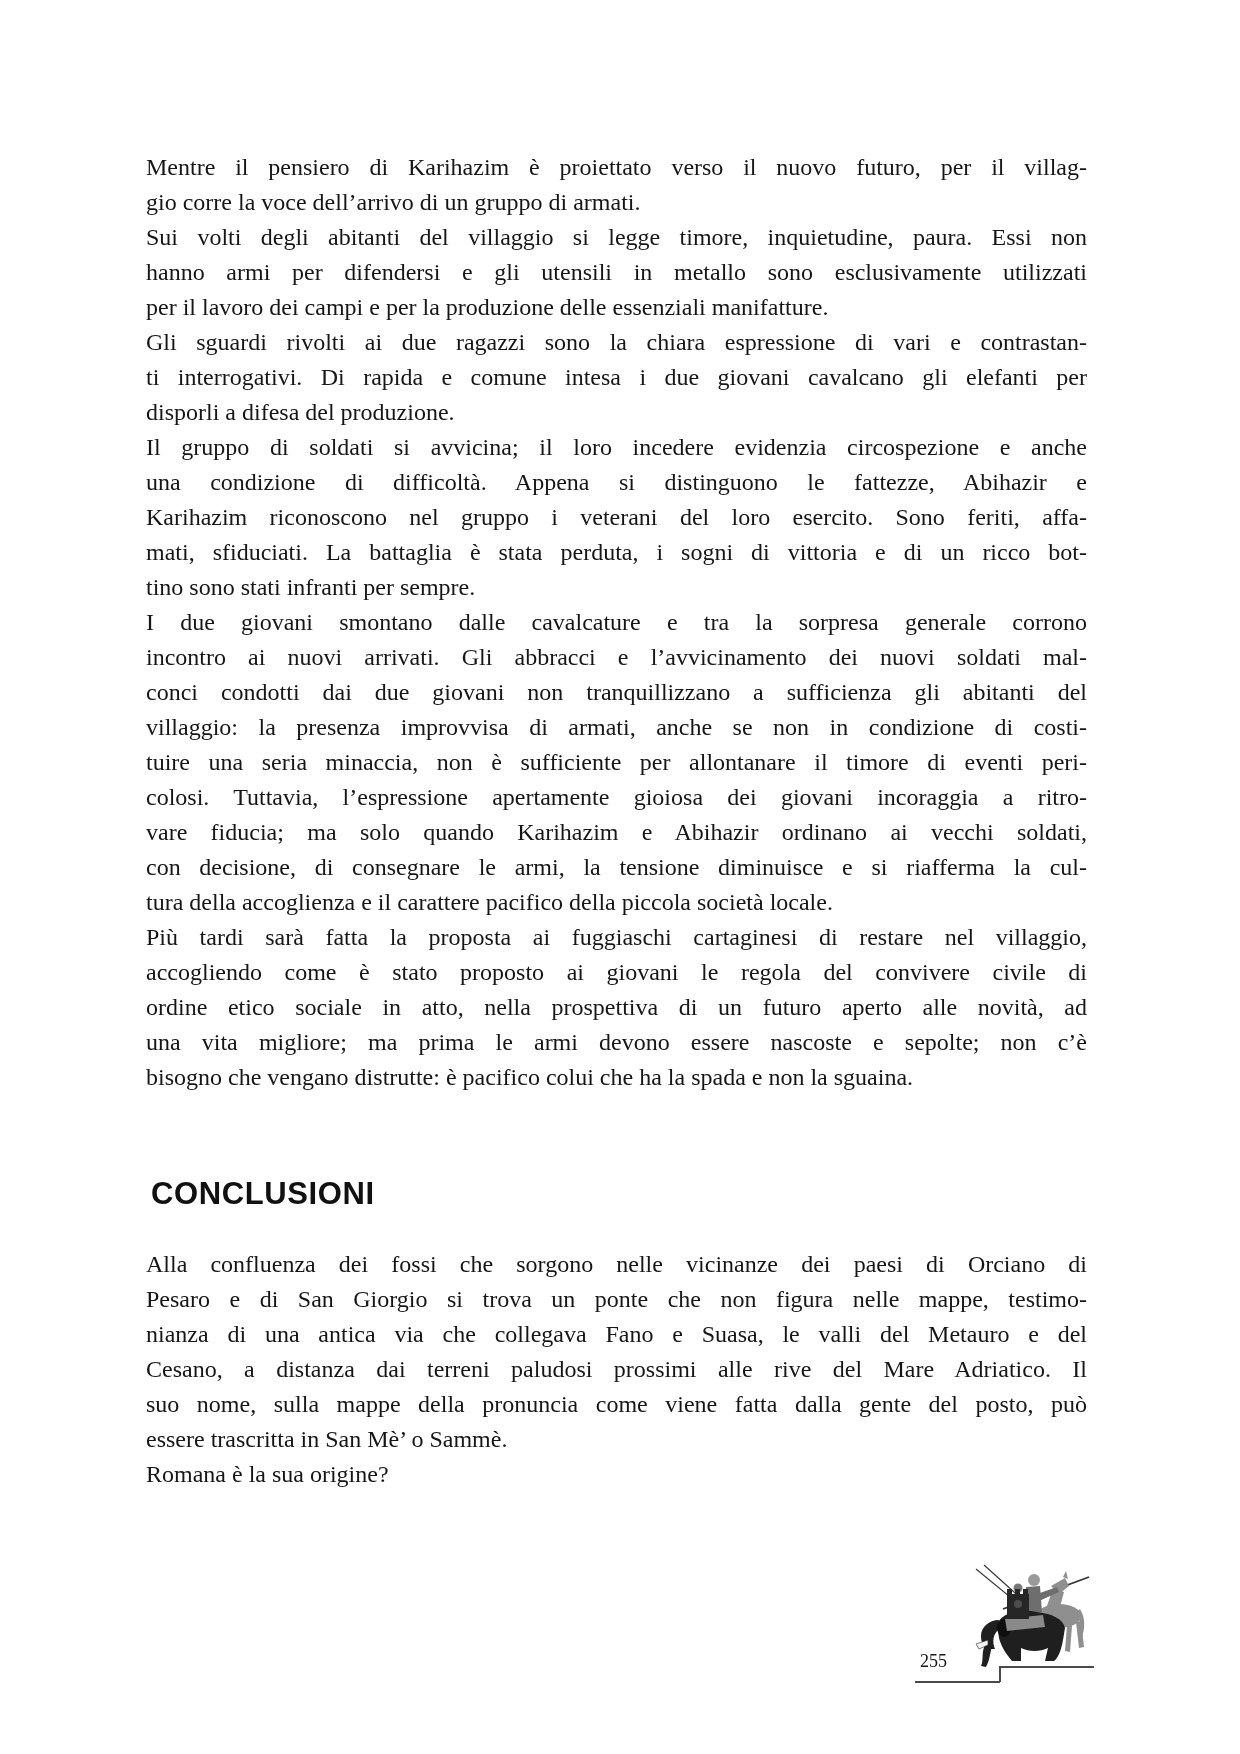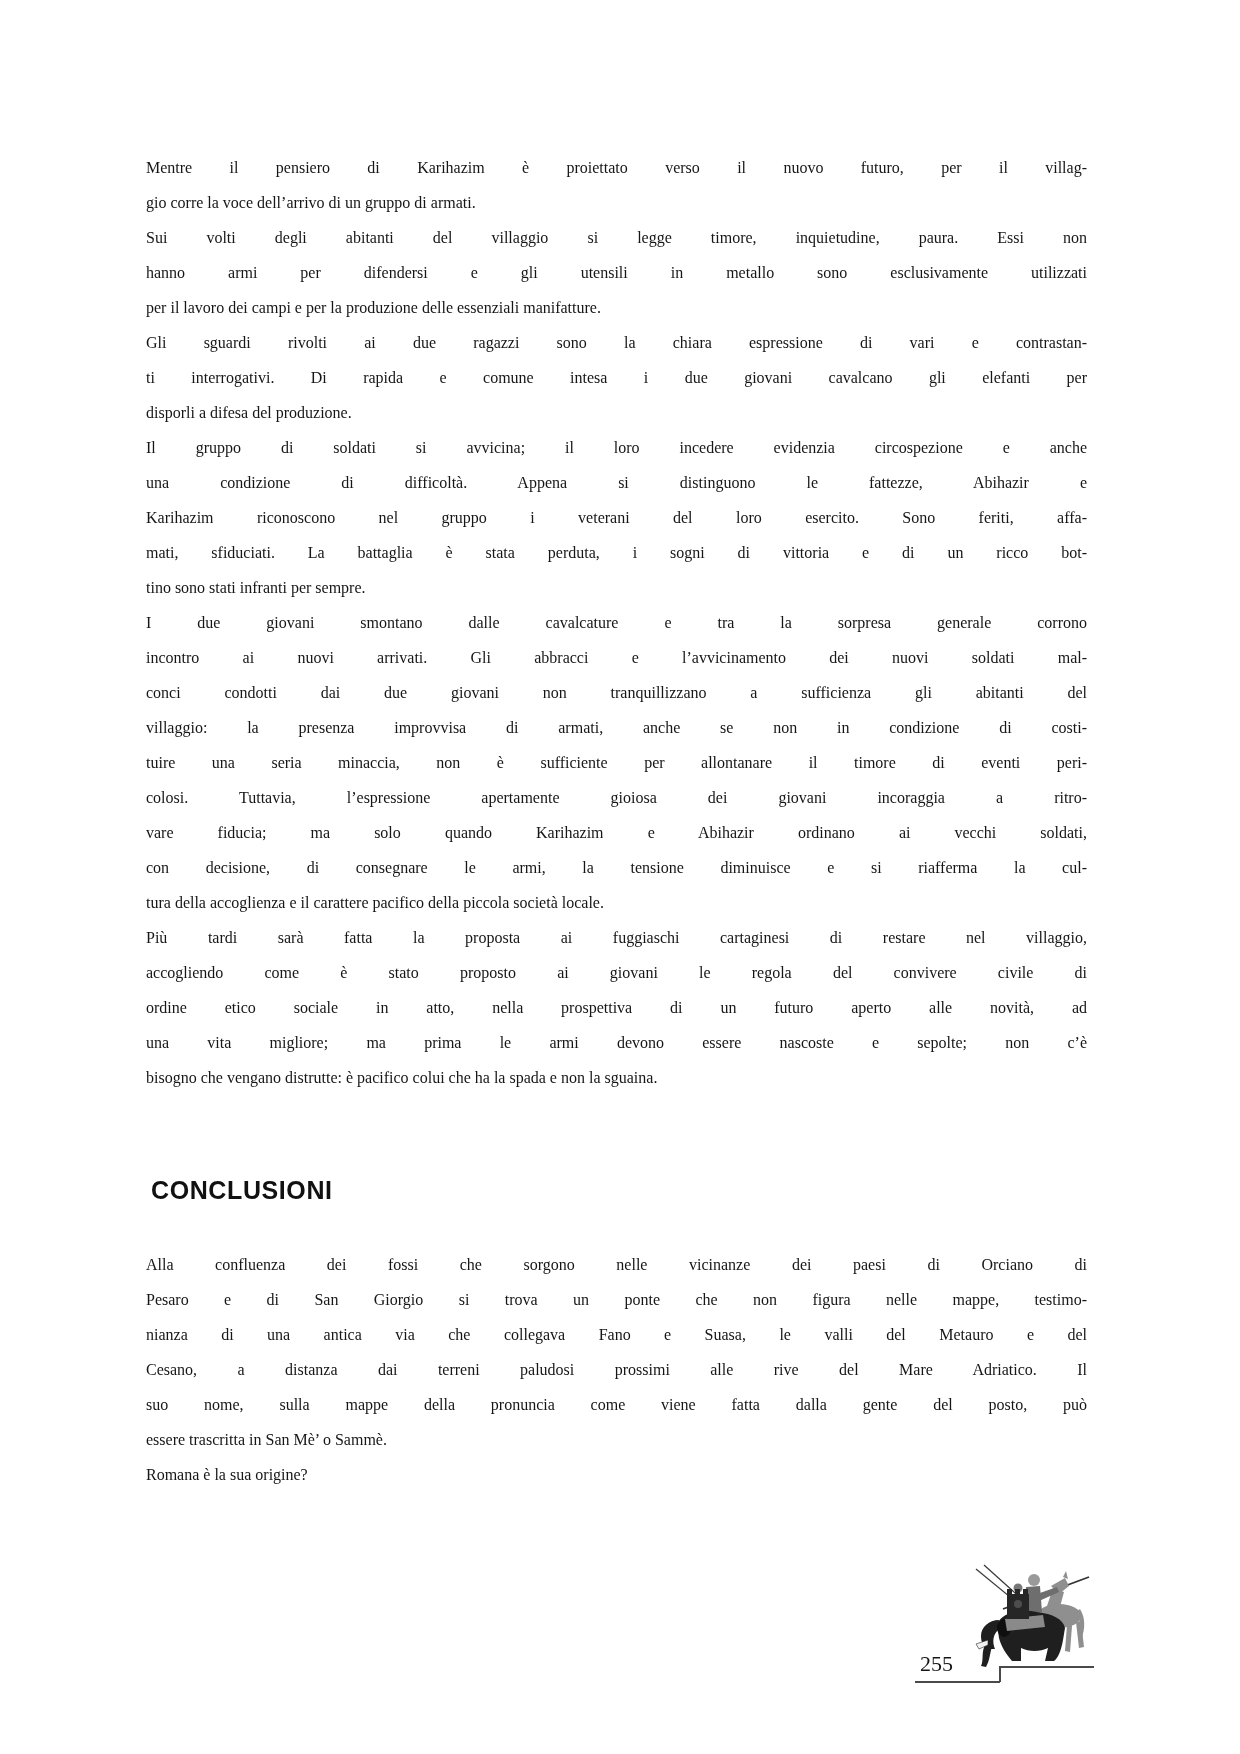--- a/index.html
+++ b/index.html
@@ -10,21 +10,21 @@
     height: 1754px;
     background: #ffffff;
     font-family: "Liberation Serif", "DejaVu Serif", serif;
     color: #161616;
     overflow: hidden;
   }
   .text-block {
     position: absolute;
     left: 146px;
     width: 941px;
-    font-size: 16px;
+    font-size: 24px;
     line-height: 35px;
   }
   .text-block .para { margin: 0; }
   .text-block .line {
     text-align: justify;
     text-align-last: justify;
     white-space: nowrap;
     overflow: hidden;
   }
   .text-block .line.last {
@@ -32,32 +32,32 @@
     text-align-last: left;
   }
   #body1 { top: 150px; }
   #body2 { top: 1247px; }
   .heading {
     position: absolute;
     left: 151px;
     top: 1176px;
     margin: 0;
     font-family: "Liberation Sans", "DejaVu Sans", sans-serif;
-    font-size: 25px;
+    font-size: 31px;
     font-weight: 600;
     letter-spacing: 0.6px;
     color: #111111;
   }
   .page-number {
     position: absolute;
     left: 920px;
     top: 1651px;
     width: 72px;
     text-align: left;
-    font-size: 22px;
+    font-size: 18px;
     color: #161616;
   }
   .rule { position: absolute; background: #4a4a4a; }
   #rule-left  { left: 915px; top: 1681px; width: 85px;  height: 1.5px; }
   #rule-vert  { left: 999px; top: 1666px; width: 1.5px; height: 16px;  }
   #rule-right { left: 999px; top: 1666px; width: 95px;  height: 1.5px; }
   .illustration {
     position: absolute;
     left: 968px;
     top: 1564px;

